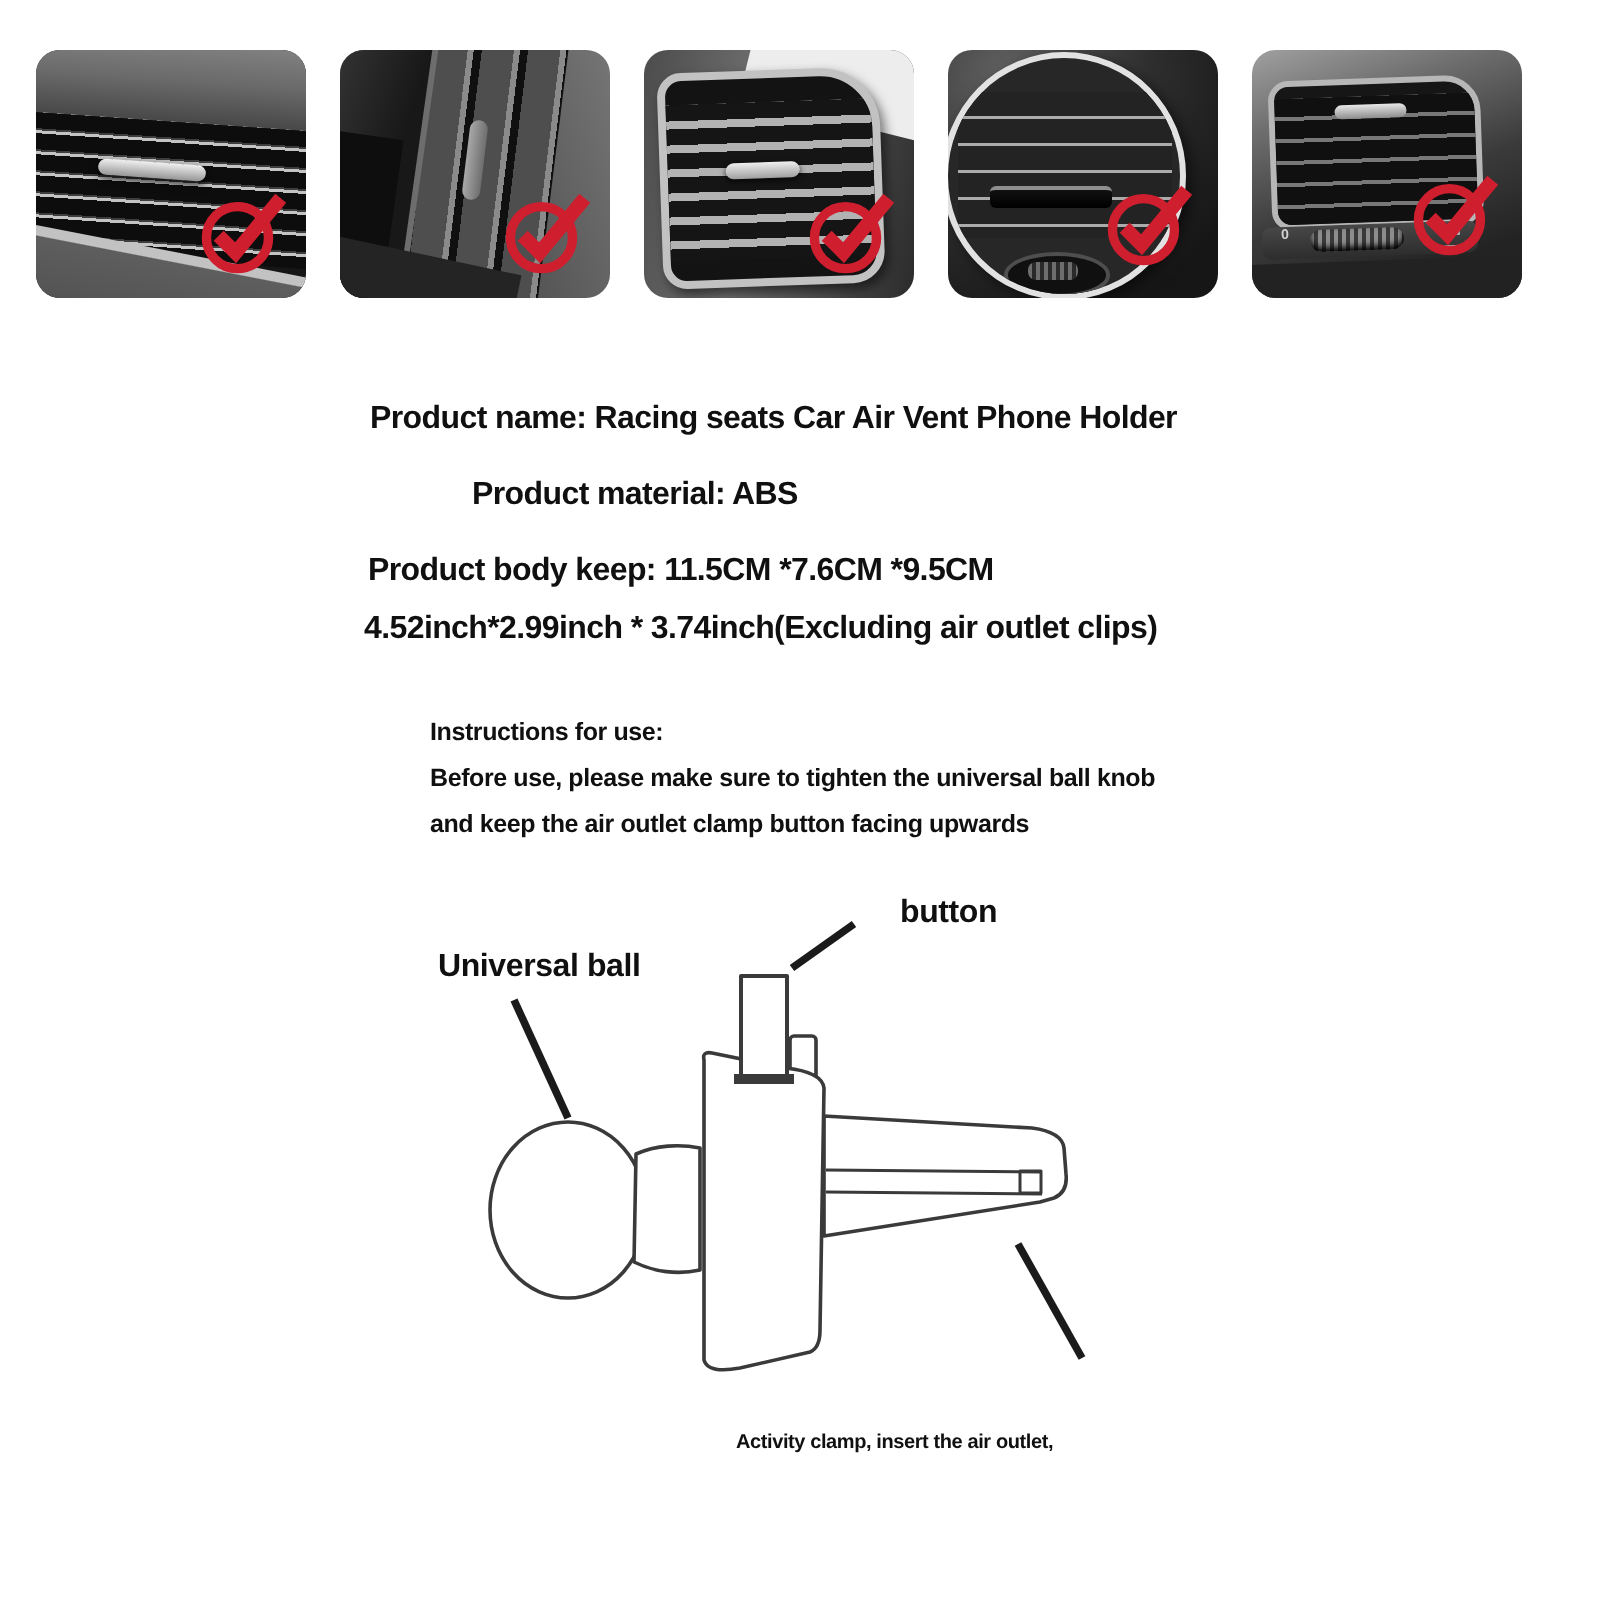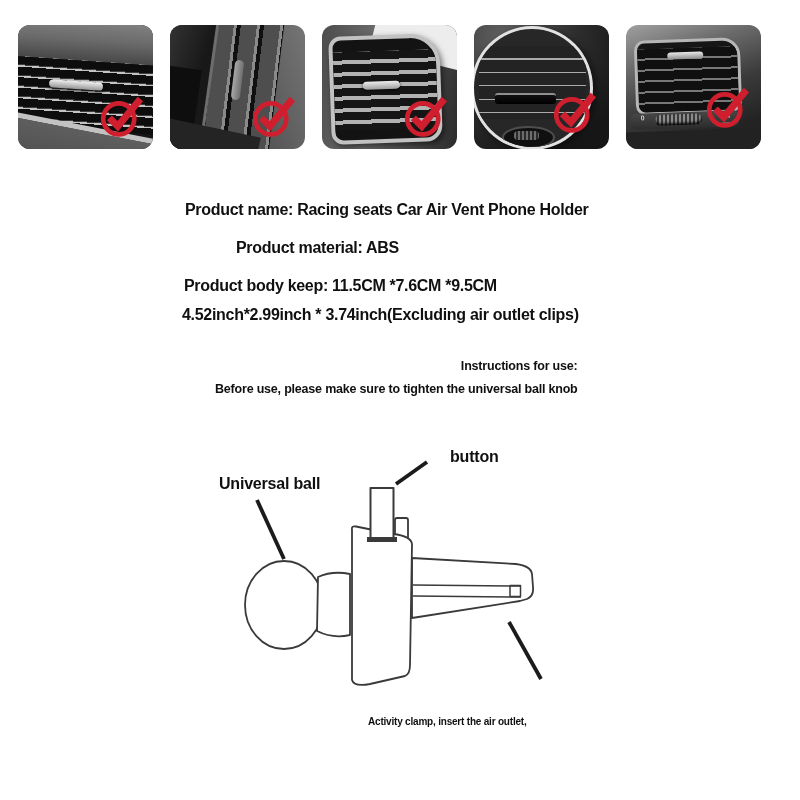--- a/index.html
+++ b/index.html
@@ -84,21 +84,21 @@
 
   .check { position:absolute; right:7px; bottom:8px; width:47px; height:50px; }
   .v4 .check { bottom:12px; right:10px; }
   .v5 .check { bottom:17px; right:9px; }
 
   
   .product-line { position:absolute; font-weight:700; font-size:16px;
                   letter-spacing:-0.3px; white-space:nowrap; color:#101010; }
   .instructions { position:absolute; left:215px; top:355px; font-weight:700;
                   font-size:12.5px; letter-spacing:-0.2px; color:#101010; }
-  .instructions div { line-height:23px; white-space:nowrap;text-align:right; }
+  .instructions div { line-height:23px; white-space:nowrap; }
   .diagram-label { position:absolute; font-weight:700; font-size:16px;
                    letter-spacing:-0.2px; white-space:nowrap; color:#101010; }
   .clamp-caption { position:absolute; left:368px; top:710px; font-weight:700;
                    font-size:10px; letter-spacing:-0.2px; color:#101010; }
   .clamp-caption div { line-height:24px; white-space:nowrap; }
 
   .diagram-svg { position:absolute; left:200px; top:455px; }
 </style>
 </head>
 <body>
@@ -172,20 +172,21 @@
 </div>
 
 <div class="product-line" style="left:185px; top:201px;">Product name: Racing seats Car Air Vent Phone Holder</div>
 <div class="product-line" style="left:193px; top:239px;margin-left:43px;">Product material: ABS</div>
 <div class="product-line" style="left:184px; top:277px;">Product body keep: 11.5CM *7.6CM *9.5CM</div>
 <div class="product-line" style="left:182px; top:306px;">4.52inch*2.99inch * 3.74inch(Excluding air outlet clips)</div>
 
 <div class="instructions">
   <div>Instructions for use:</div>
   <div>Before use, please make sure to tighten the universal ball knob</div>
+  <div>and keep the air outlet clamp button facing upwards</div>
 </div>
 
 <div class="diagram-label" style="left:450px; top:448px;">button</div>
 <div class="diagram-label" style="left:219px; top:475px;">Universal ball</div>
 <div class="clamp-caption">
   <div>Activity clamp, insert the air outlet,</div>
 </div>
 
 <svg class="diagram-svg" width="400" height="250" viewBox="0 0 400 250">
   <g stroke="#3a3a3a" stroke-width="1.8" fill="#ffffff" stroke-linejoin="round">

